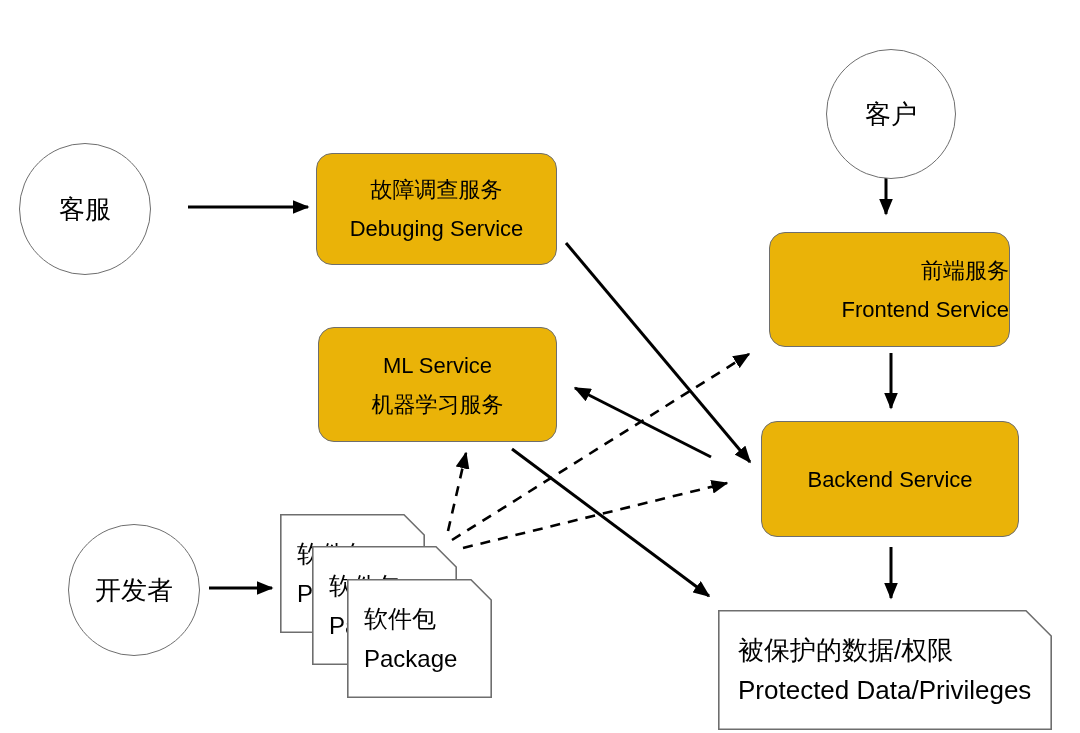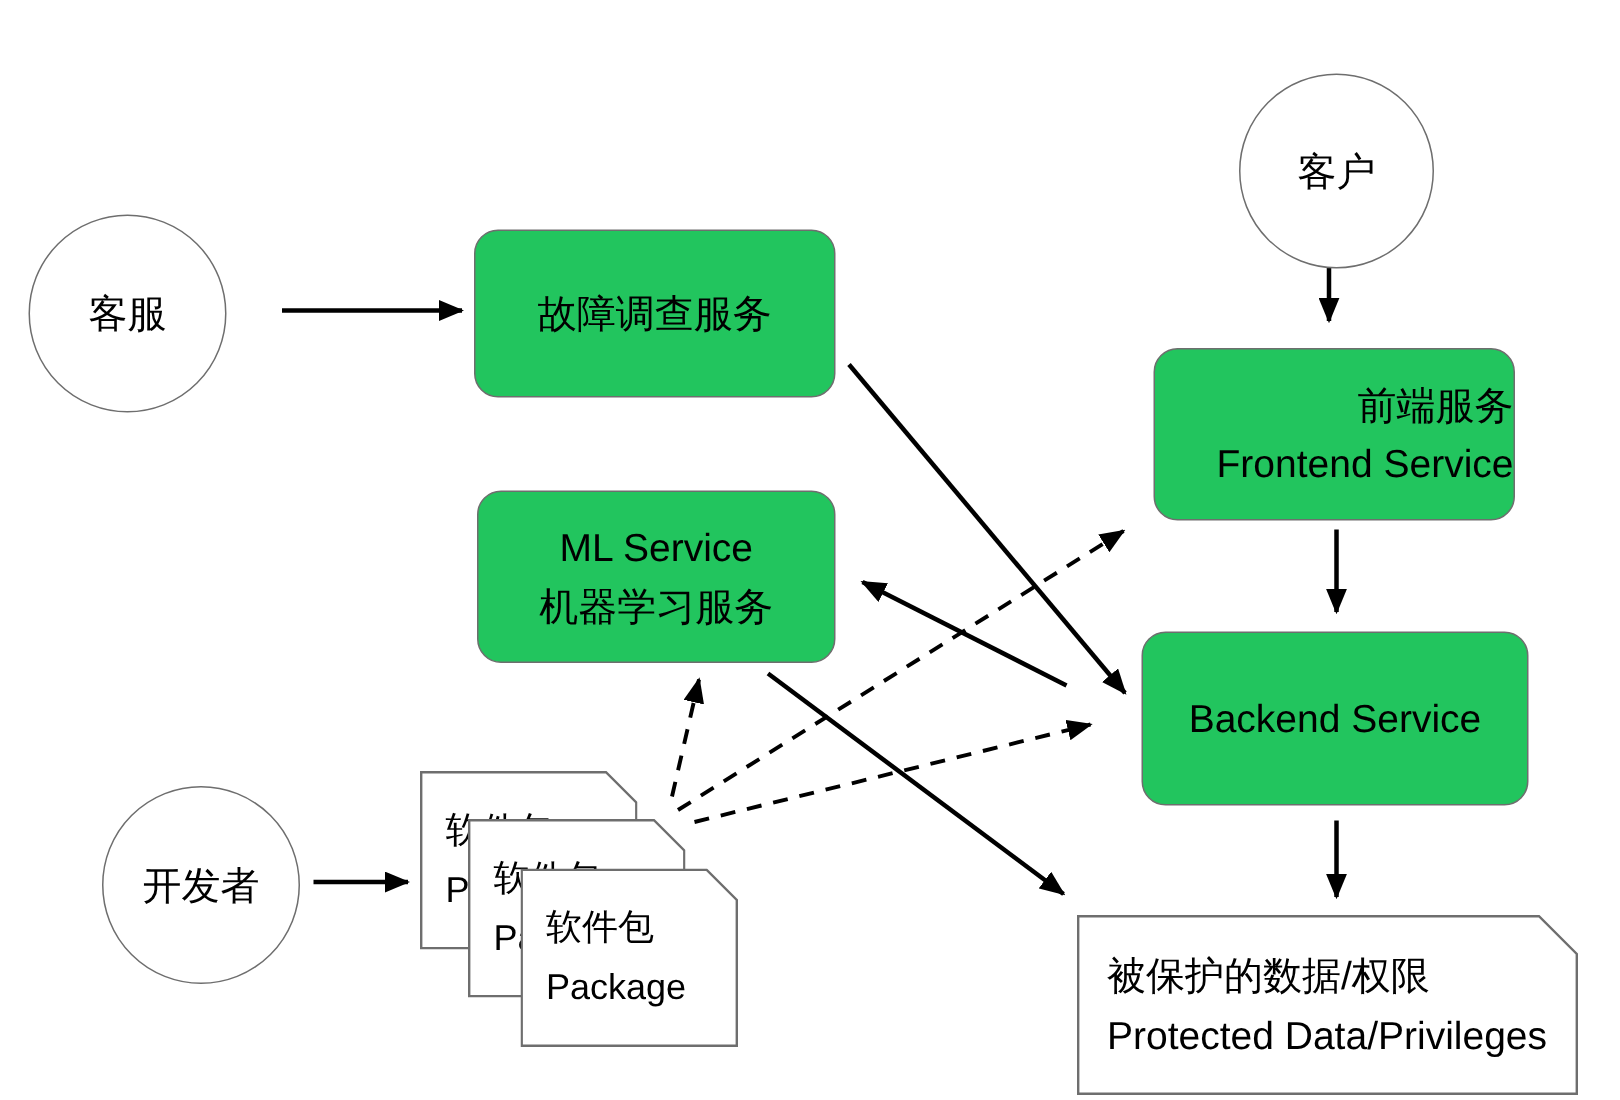--- a/index.html
+++ b/index.html
@@ -8,22 +8,22 @@
     font-family:"Liberation Sans", sans-serif; color:#000; overflow:hidden;
   }
   .stage svg.edge-layer { position:absolute; left:0; top:0; }
   .node-circle {
     position:absolute; border:1.6px solid #6e6e6e; border-radius:50%;
     background:#fff; display:flex; align-items:center; justify-content:center;
     font-size:26px;
   }
   .node-box {
     position:absolute; border:1.6px solid #6e6e6e; border-radius:16px;
-    background:#22c55e; display:flex; flex-direction:column; align-items:center;
-    justify-content:center; font-size:26px; line-height:39px; text-align:center;
+    background:#eab308; display:flex; flex-direction:column; align-items:center;
+    justify-content:center; font-size:22px; line-height:39px; text-align:center;
   }
   .doc-card { position:absolute; }
   .doc-card svg { position:absolute; left:0; top:0; display:block; }
   .doc-card svg path { fill:#ffffff; stroke:#6e6e6e; stroke-width:1.6; }
   .doc-text {
     position:absolute; left:0; top:0; width:100%; height:100%;
     display:flex; flex-direction:column; justify-content:center;
     box-sizing:border-box;
   }
   .pkg .doc-text { padding-left:17px; font-size:24px; line-height:40px; }
@@ -63,20 +63,21 @@
   <div class="node-circle" style="left:826px; top:1px; width:128px; height:128px;margin-top:48px;">
     <span class="line">客户</span>
   </div>
 
   <div class="node-circle" style="left:68px; top:524px; width:130px; height:130px;font-family:Liberation Mono, monospace;">
     <span class="line">开发者</span>
   </div>
 
   <div class="node-box" style="left:316px; top:153px; width:239px; height:110px;">
     <span class="line">故障调查服务</span>
+    <span class="line">Debuging Service</span>
   </div>
 
   <div class="node-box" style="left:318px; top:327px; width:237px; height:113px;">
     <span class="line">ML Service</span>
     <span class="line">机器学习服务</span>
   </div>
 
   <div class="node-box" style="left:769px; top:232px; width:239px; height:113px;align-items:flex-end;">
     <span class="line">前端服务</span>
     <span class="line">Frontend Service</span>

